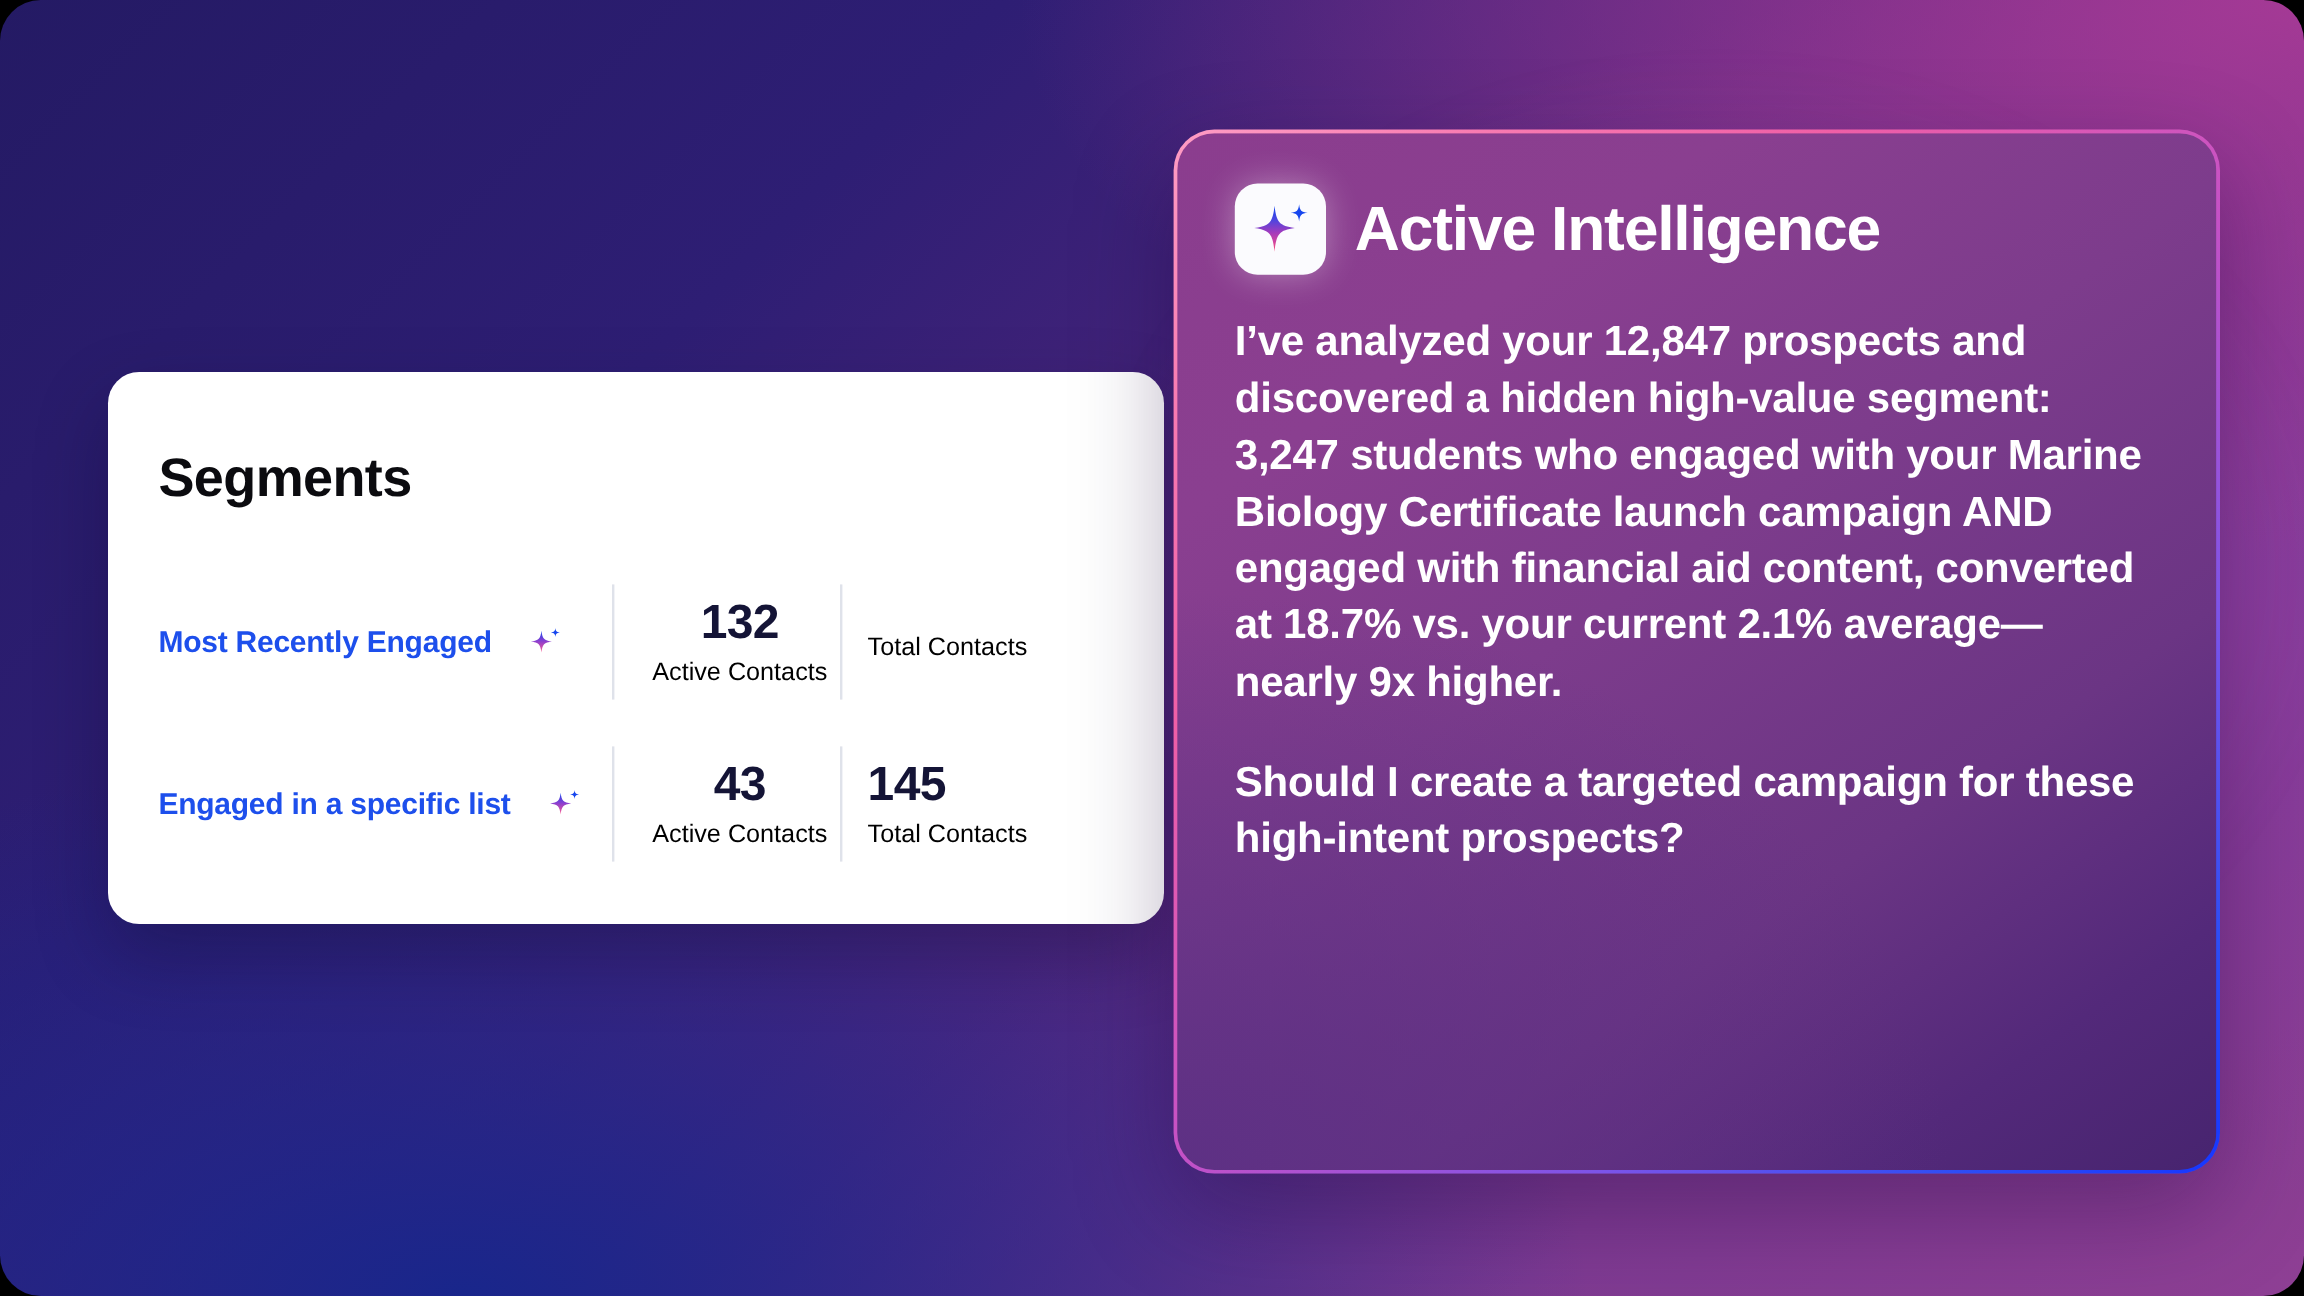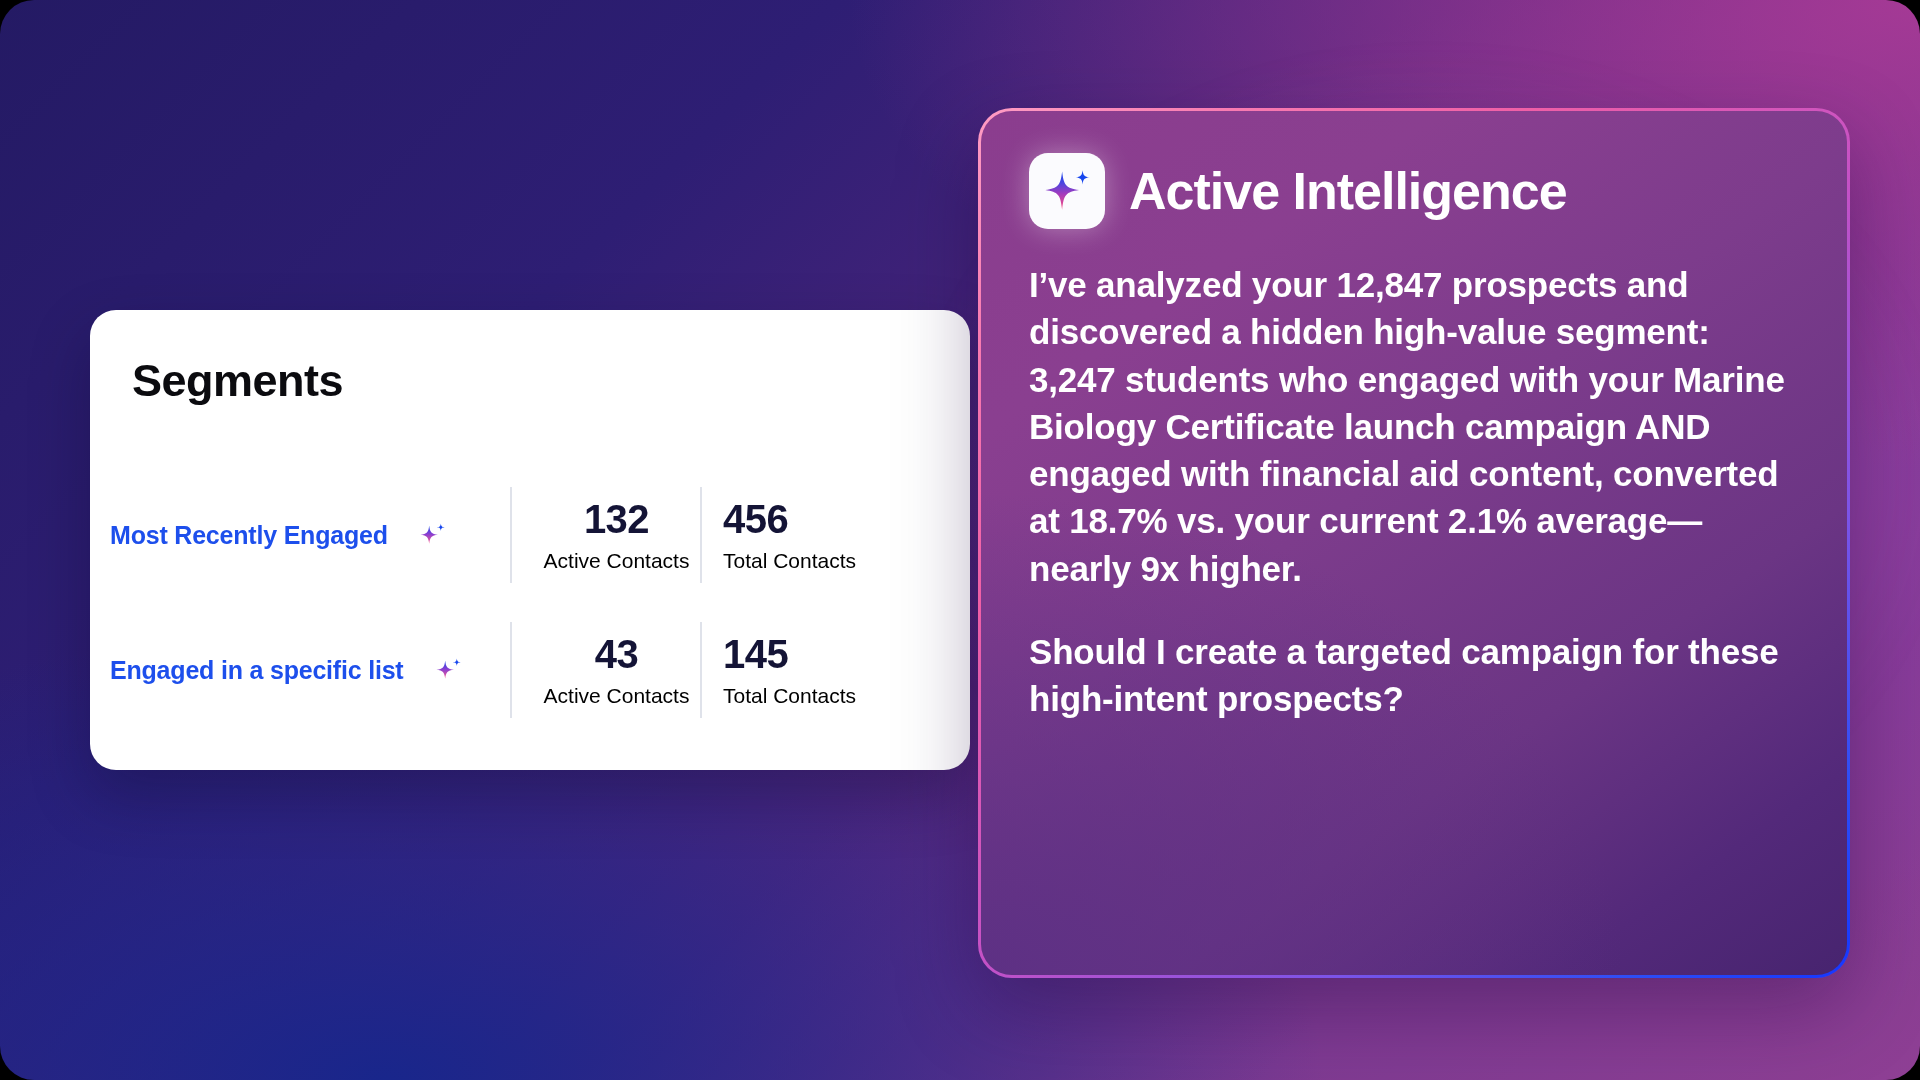--- a/index.html
+++ b/index.html
@@ -41,40 +41,40 @@
     left:90px; top:310px;
     width:880px; height:460px;
     background:#ffffff;
     border-radius:26px;
     box-shadow:0 26px 60px rgba(10,5,40,0.30);
     overflow:hidden;
   }
 
   #segments-title {
     position:absolute;
-    left:42px; top:45px;
+    left:42px; top:62px;
     font-size:45px;
     font-weight:bold;
     letter-spacing:-0.5px;
     color:#0b0b0f;
   }
 
   .segment-row {
     position:absolute;
     left:0; right:0;
     height:120px;
     display:flex;
     align-items:center;
   }
   #segment-row-0 { top:165px; }
   #segment-row-1 { top:300px; }
 
   .segment-name-wrap {
     width:420px;
-    padding-left:20px;
+    padding-left:42px;
     display:flex;
     align-items:center;
     gap:29px;
     flex:0 0 420px;
   }
 
   .segment-name {
     font-size:25px;
     font-weight:600;
     color:#1d4fec;
@@ -207,21 +207,20 @@
           </defs>
           <path d="M13 6 C13.9 13.2 15.4 14.7 22.4 15.6 C15.4 16.5 13.9 18 13 25.4 C12.1 18 10.6 16.5 3.6 15.6 C10.6 14.7 12.1 13.2 13 6 Z" fill="url(#sg0)"></path>
           <path d="M25.4 3.6 C25.8 6.6 26.4 7.2 29.4 7.6 C26.4 8 25.8 8.6 25.4 11.6 C25 8.6 24.4 8 21.4 7.6 C24.4 7.2 25 6.6 25.4 3.6 Z" fill="#1646ee"></path>
         </svg>
       </div>
       <div class="stat-col stat-col-0">
         <span class="stat-value">132</span>
         <span class="stat-label">Active Contacts</span>
       </div>
       <div class="stat-col stat-col-1">
-        <span class="stat-value">456</span>
         <span class="stat-label">Total Contacts</span>
       </div>
     </div>
 
     <div class="segment-row" id="segment-row-1">
       <div class="segment-name-wrap">
         <span class="segment-name">Engaged in a specific list</span>
         <svg class="sparkle-sm" viewBox="0 0 32 32">
           <defs>
             <linearGradient id="sg1" x1="0.5" y1="0" x2="0.5" y2="1">

